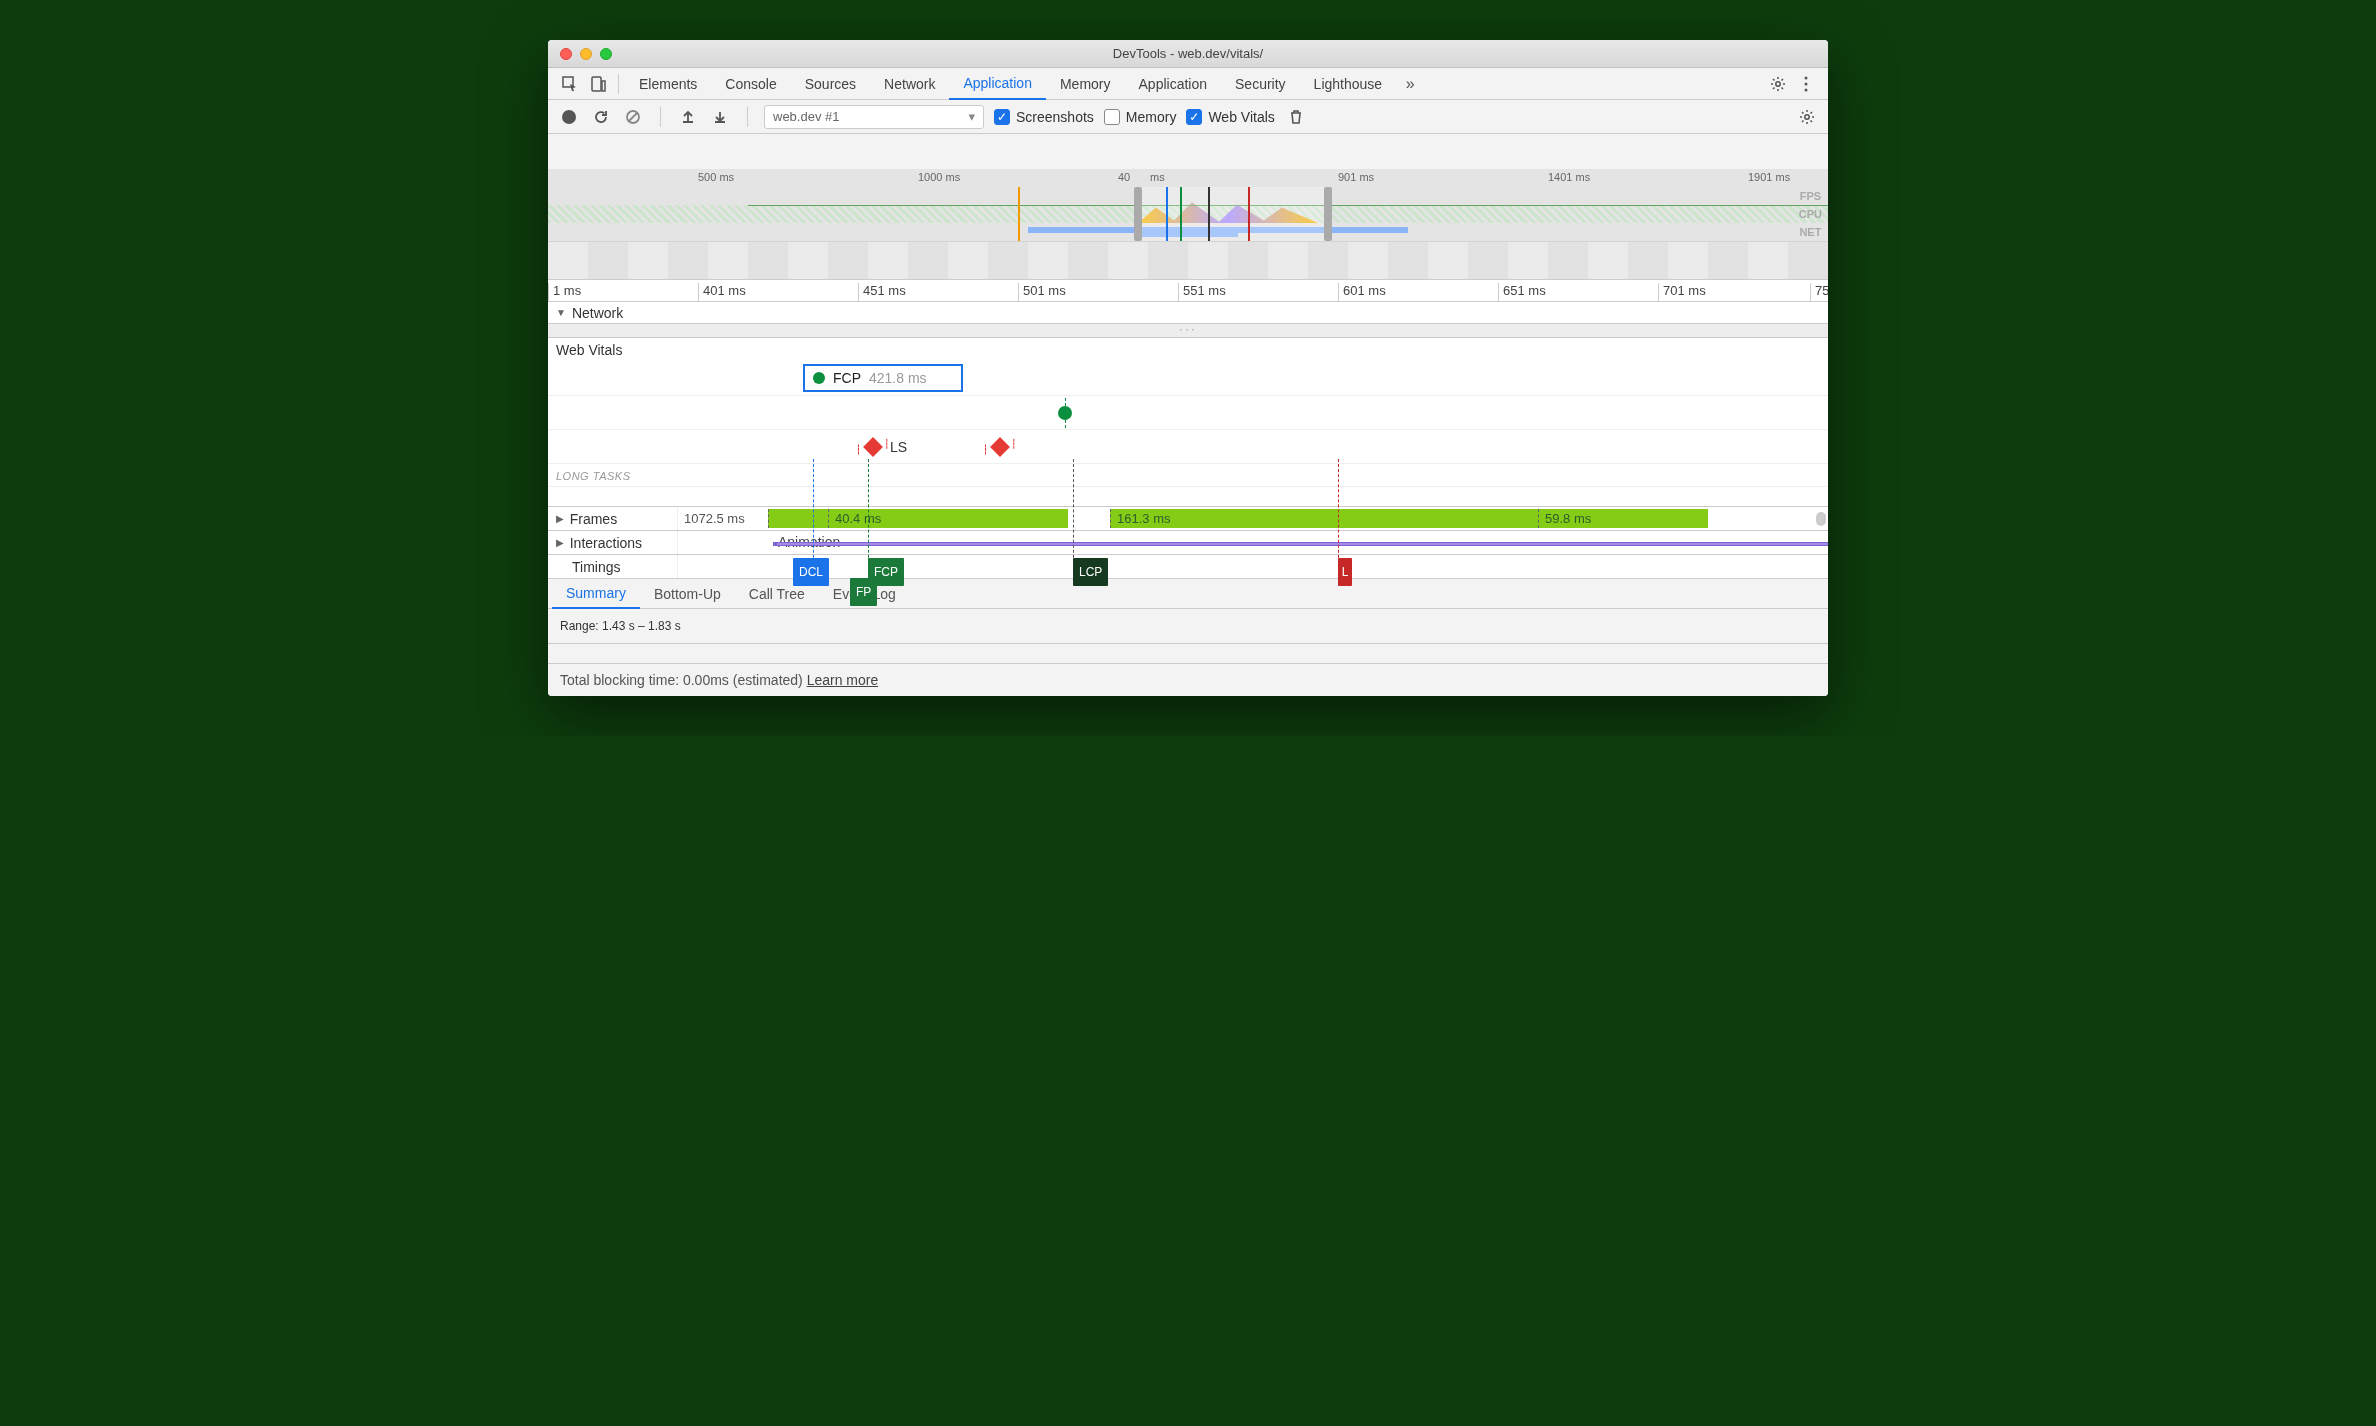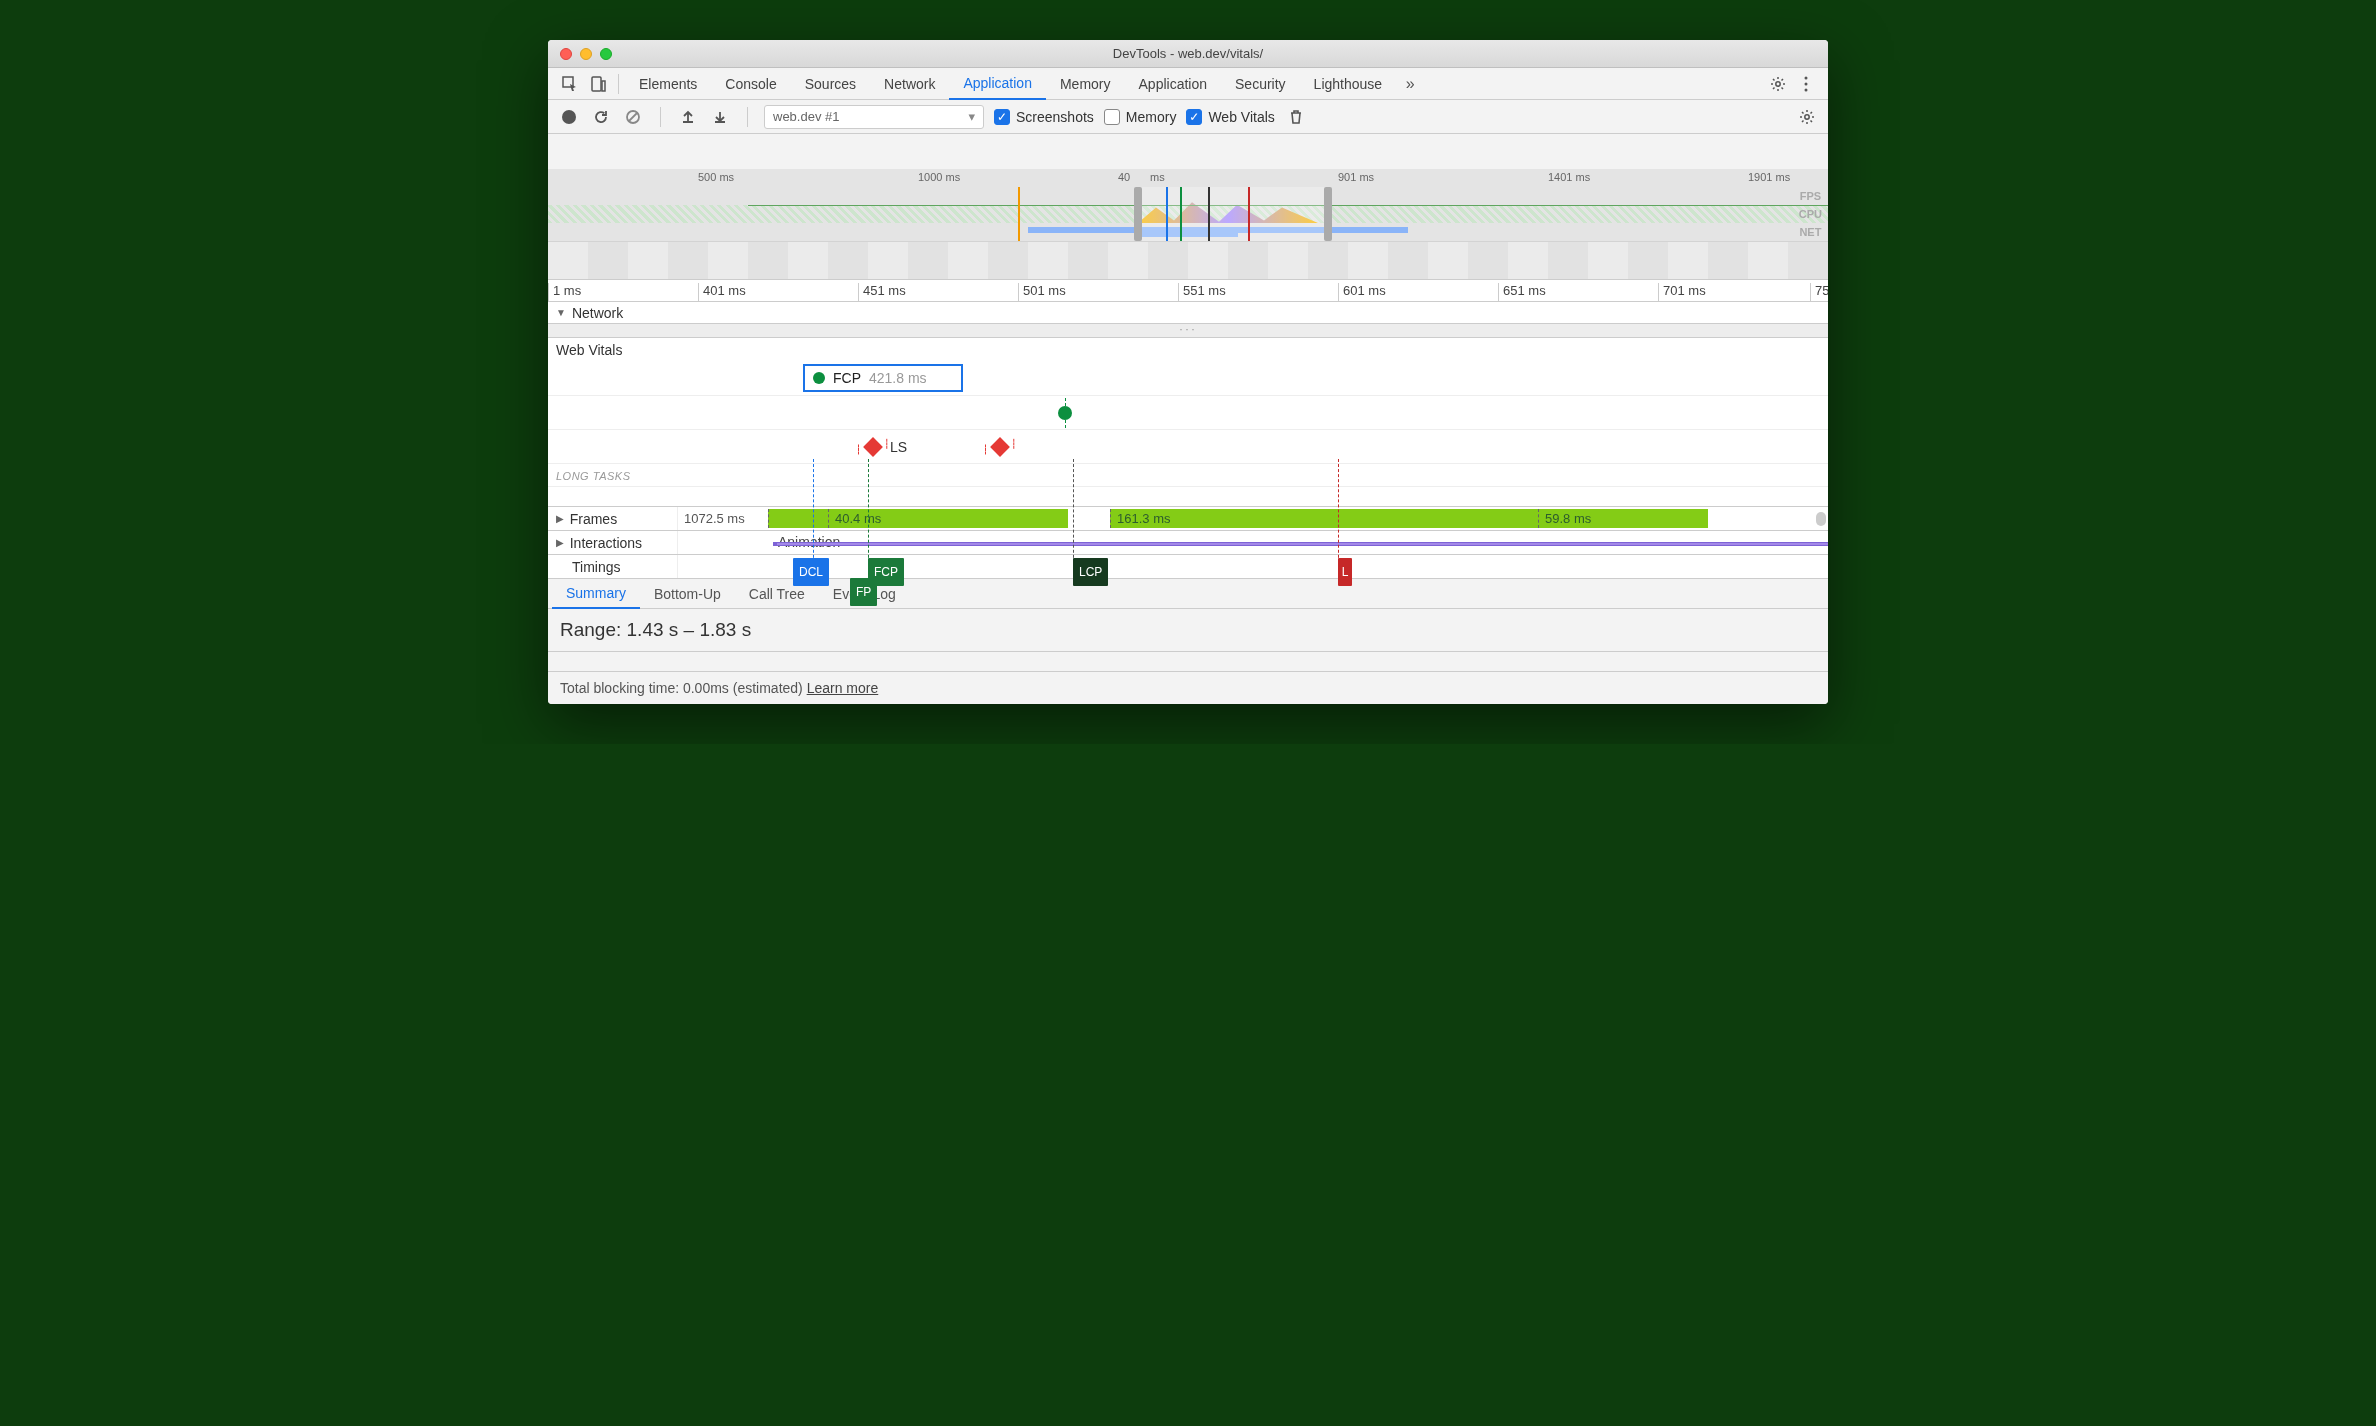--- a/index.html
+++ b/index.html
@@ -73,21 +73,21 @@
   .anim-bar { position:absolute; top:11px; height:4px; background:#a389e8; border:1px solid #7e63d6; border-left:4px solid #7e63d6; border-right:4px solid #7e63d6;}
   .anim-label { position:absolute; font-size:14px; color:#444; top:3px;}
   .timing-chip { position:absolute; top:3px; height:28px; padding:0 6px; font-size:12px; color:#fff; display:flex; align-items:center; font-weight:500; border-radius:1px;}
   .chip-dcl{background:#1a73e8;} .chip-fp{background:#1b7a3a;} .chip-fcp{background:#1b7a3a;} .chip-lcp{background:#163a1f;} .chip-l{background:#c62828;}
   .timing-vline { position:absolute; top:-96px; bottom:0; border-left:1px dashed; }
   .scrollbar-thumb { position:absolute; right:2px; width:10px; height:14px; background:#ccc; border-radius:5px; top:5px;}
 
   .bottom-tabs { display:flex; height:30px; border-bottom:1px solid #ccc; background:#f3f3f3; align-items:center; padding:0 4px;}
   .btab { padding:0 14px; height:30px; display:flex; align-items:center; font-size:14px; color:#555; cursor:pointer;}
   .btab.active { color:#1a73e8; border-bottom:2px solid #1a73e8;}
-  .summary { padding:10px 12px; font-size:19px; color:#333; background:#f3f3f3; border-bottom:1px solid #ccc; }
+  .summary { padding:10px 12px; font-size:12px; color:#333; background:#f3f3f3; border-bottom:1px solid #ccc; }
   .footer { padding:8px 12px; font-size:14px; color:#555; background:#f3f3f3; }
   .footer a { color:#444; text-decoration:underline; }
 </style>
 </head>
 <body>
 
 <div class="window">
 
   <div class="titlebar">
     <div class="traffic">

